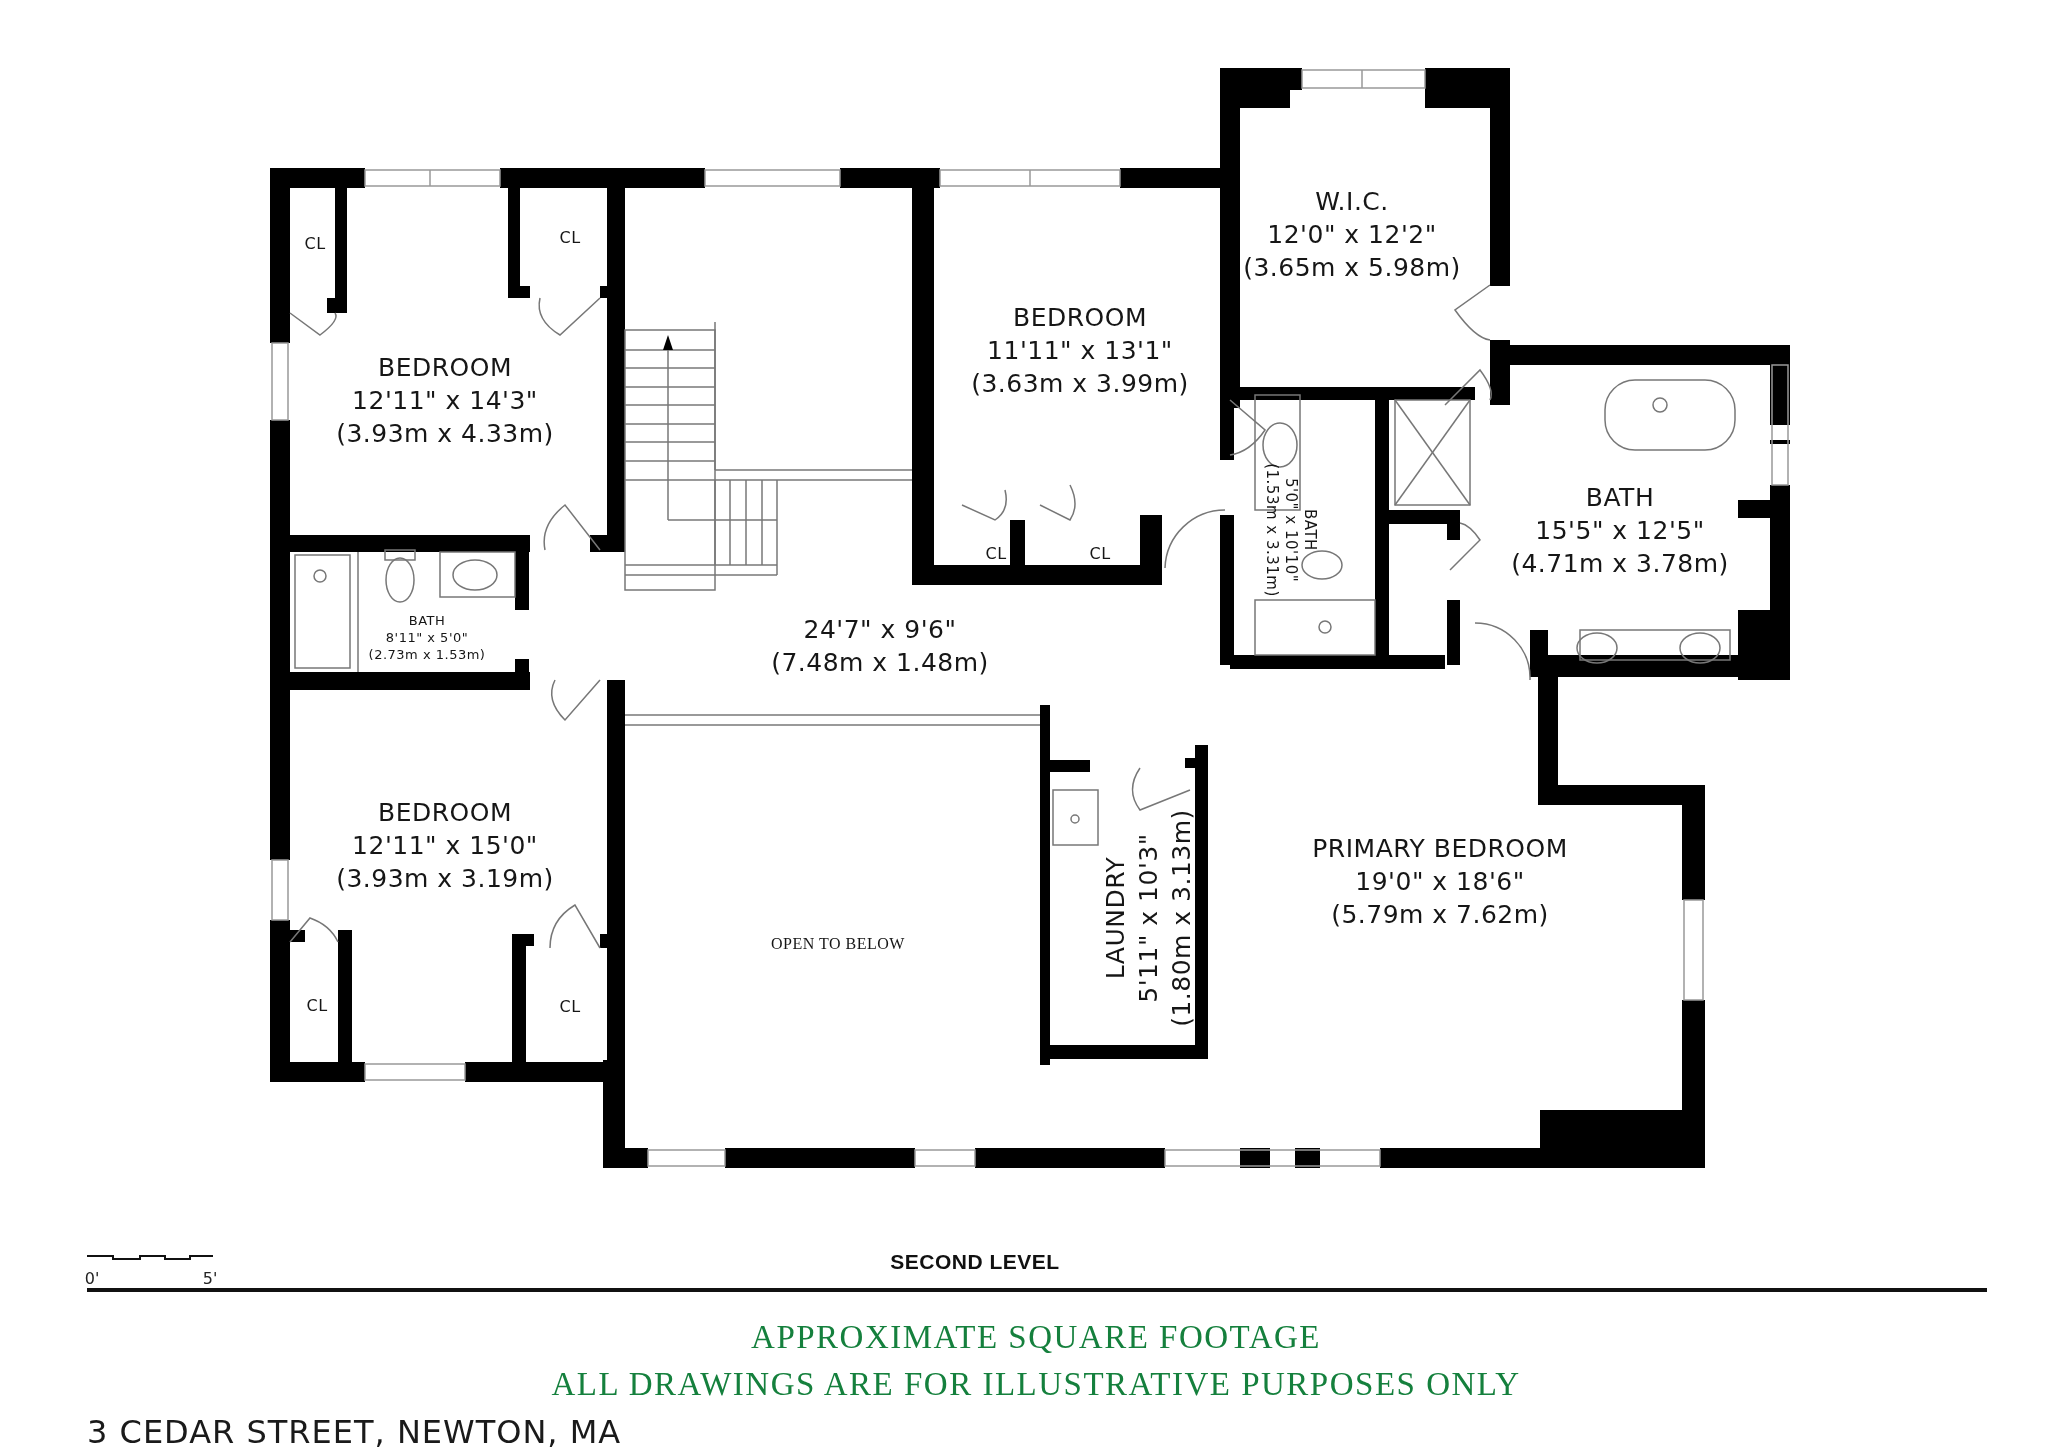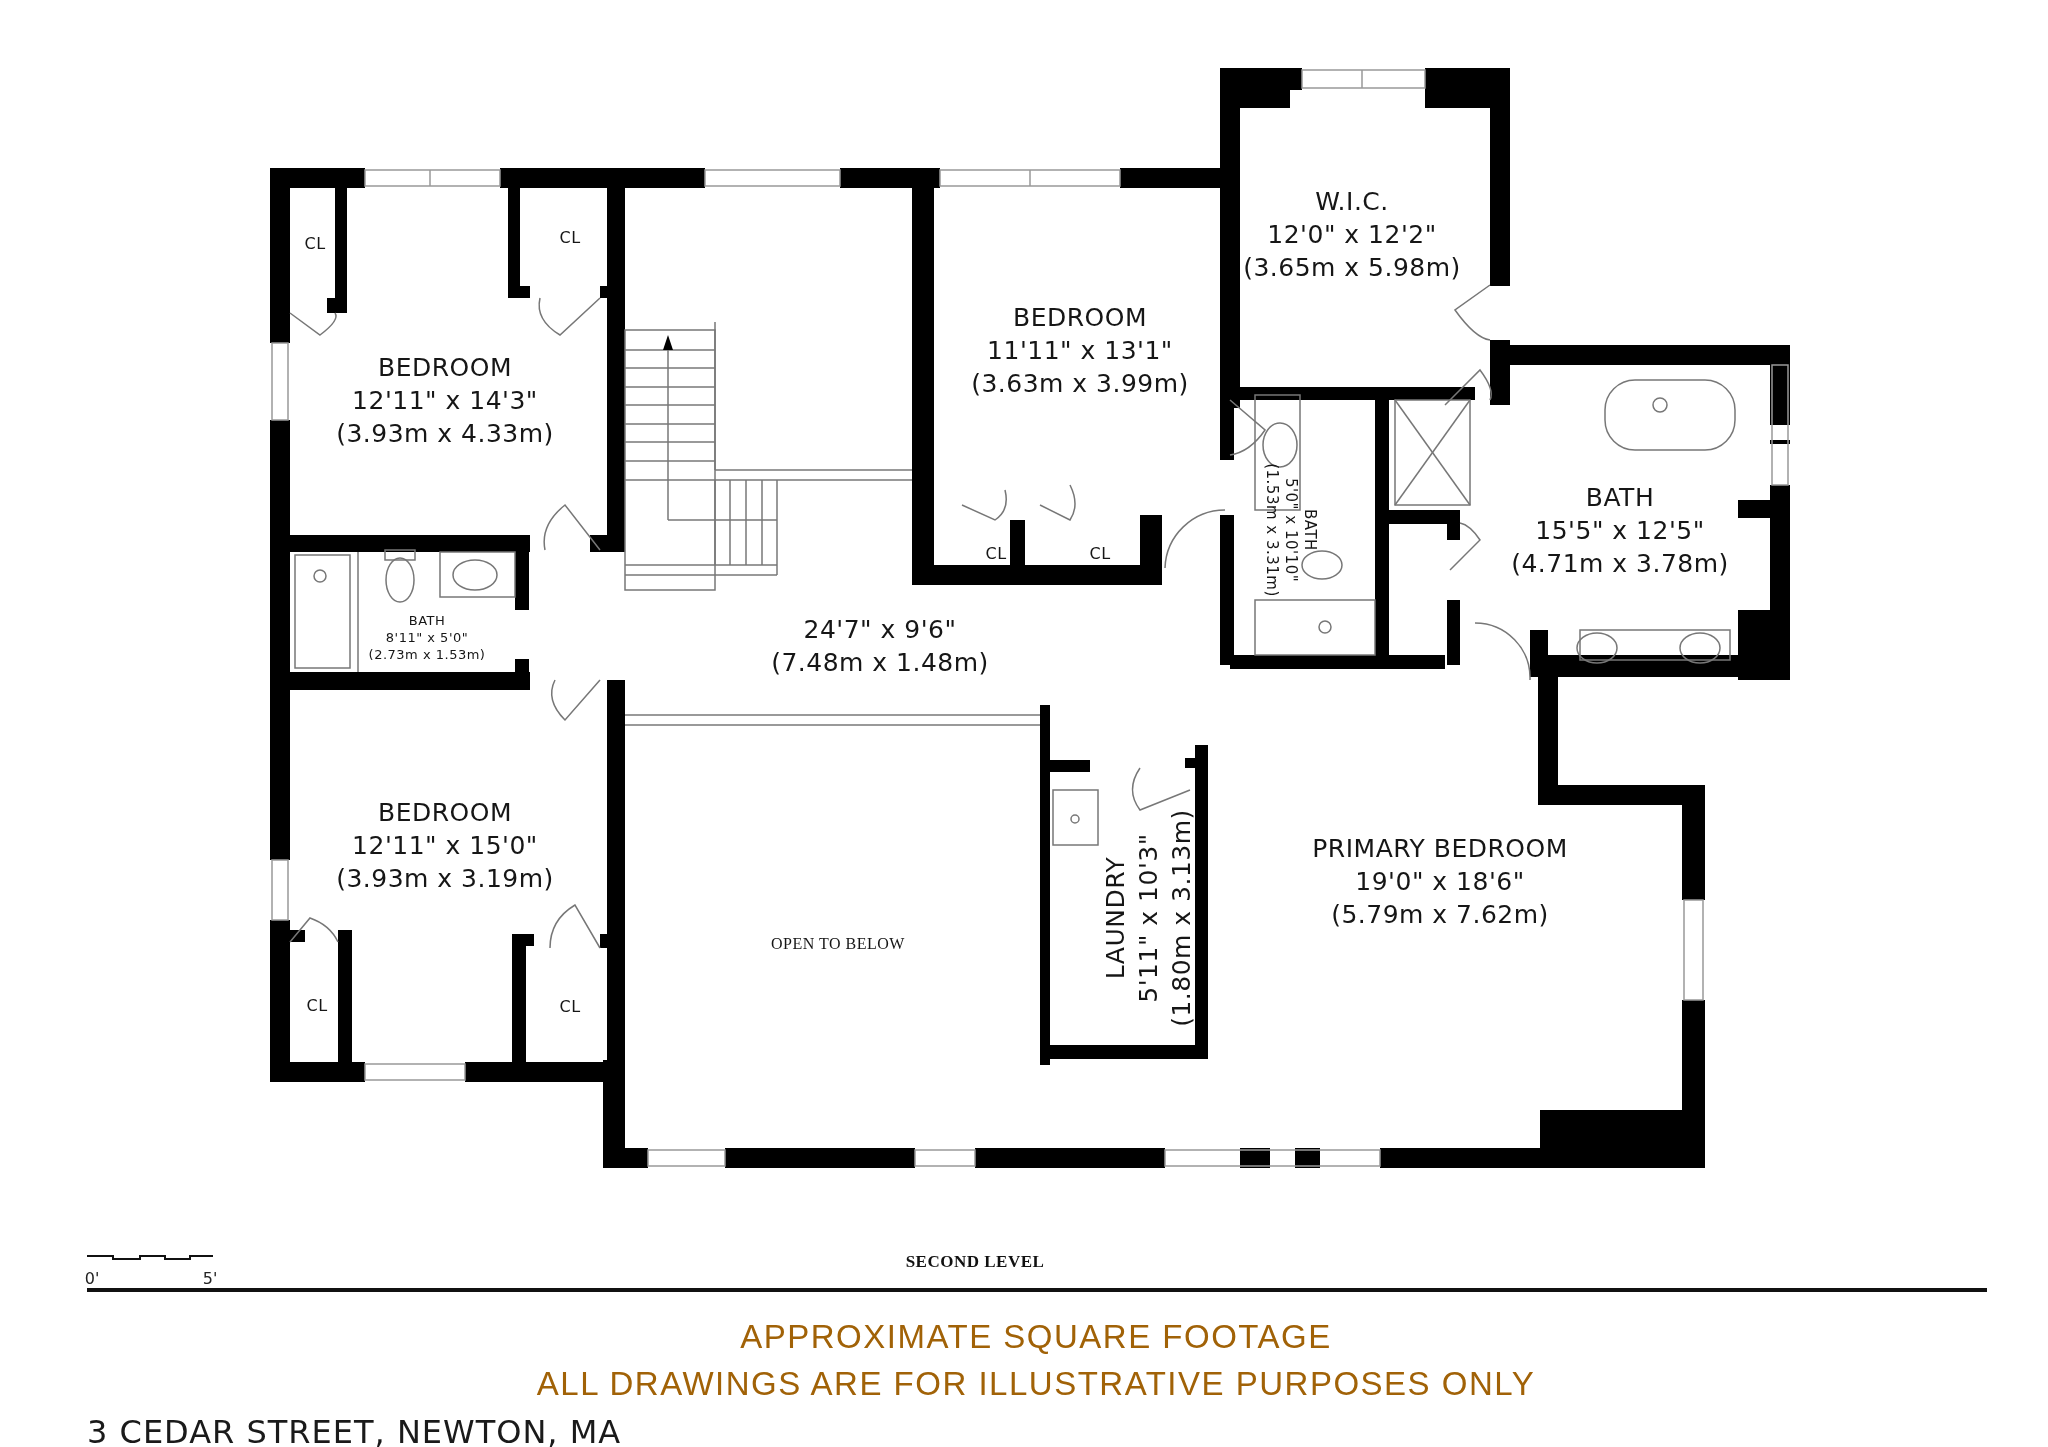--- a/index.html
+++ b/index.html
@@ -6,22 +6,22 @@
   body { width: 2048px; height: 1447px; position: relative; overflow: hidden; font-family: "Liberation Sans", "DejaVu Sans", sans-serif; color: #111; }
   #plan { position: absolute; left: 0; top: 0; }
   .lbl { position: absolute; transform: translate(-50%, -50%); white-space: nowrap; text-align: center; color: #161616; font-family: "DejaVu Sans", "Liberation Sans", sans-serif; letter-spacing: 0.5px; }
   .room { font-size: 25px; line-height: 33px; }
   .room span { display: block; }
   .sm { font-size: 16px; }
   .tiny { font-size: 13px; line-height: 17px; }
   .tiny span, .rot span { display: block; }
   .rotL { transform: translate(-50%, -50%) rotate(-90deg); }
   .rotR { transform: translate(-50%, -50%) rotate(90deg); }
-  .title { font-weight: bold; font-size: 17px; position: absolute; transform: translate(-50%, -50%); letter-spacing: 0.5px; font-family: Liberation Serif, serif; }
-  .footer1 { position: absolute; left: 1036px; transform: translate(-50%, -50%); color: #a16207; font-size: 33px; letter-spacing: 1.5px; white-space: nowrap; font-family: Liberation Sans, sans-serif; font-weight: 300; }
+  .title { font-weight: bold; font-size: 21px; position: absolute; transform: translate(-50%, -50%); letter-spacing: 0.5px; font-family: Liberation Sans, sans-serif; }
+  .footer1 { position: absolute; left: 1036px; transform: translate(-50%, -50%); color: #15803d; font-size: 33px; letter-spacing: 1.5px; white-space: nowrap; font-family: Liberation Serif, serif; font-weight: 300; }
   .address { position: absolute; left: 87px; top: 1432px; transform: translateY(-50%); font-size: 32px; letter-spacing: 1px; color: #1a1a1a; white-space: nowrap; font-family: "DejaVu Sans", sans-serif; }
   .scale-lbl { position: absolute; font-size: 16px; color: #222; transform: translate(-50%, -50%); font-family: "DejaVu Sans", sans-serif; }
 </style>
 </head>
 <body>
 
 <svg id="plan" width="2048" height="1447" viewBox="0 0 2048 1447" xmlns="http://www.w3.org/2000/svg">
   <g fill="#000">
 
     <rect x="270" y="168" width="95" height="20"></rect>

